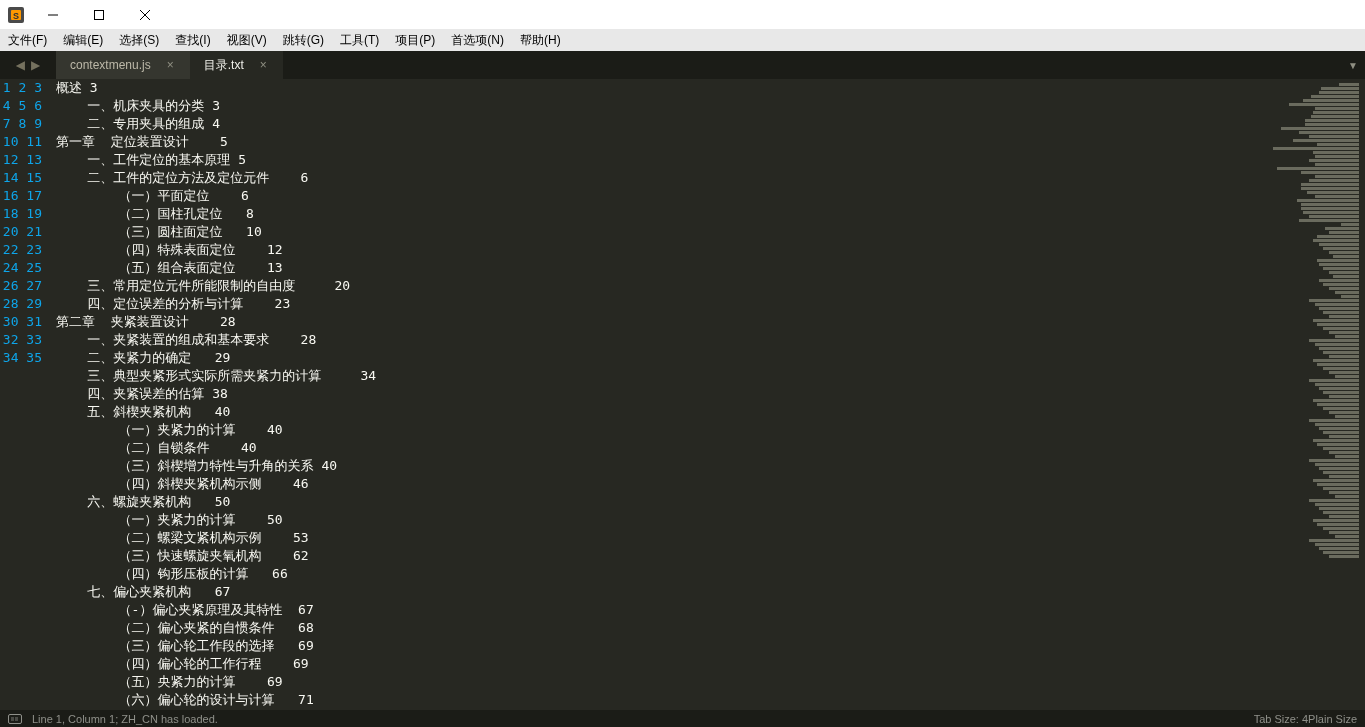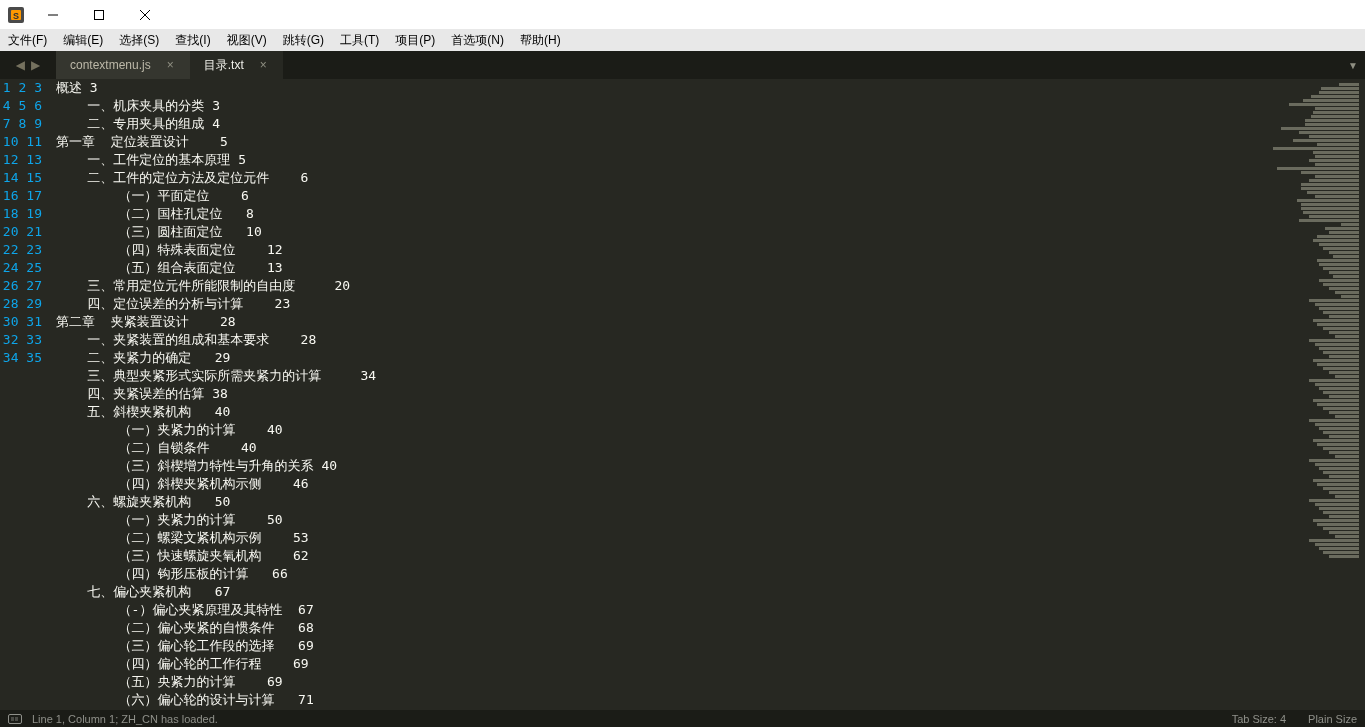--- a/index.html
+++ b/index.html
@@ -31,21 +31,21 @@
 
 
 .minimap { width:140px; background:#272822; position:relative; overflow:hidden; }
 .minimap-content { position:absolute; top:4px; right:6px; width:120px; }
 .mm-line { height:3px; margin-bottom:1px; background:#6a6b5e; }
 
 
 .statusbar { height:17px; background:#1b1c17; color:#8f908a; display:flex; align-items:center; font-size:11px; padding:0 8px; }
 .statusbar .sb-icon { width:14px; height:10px; border:1px solid #8f908a; border-radius:2px; margin-right:10px; position:relative; }
 .statusbar .sb-icon::after { content:""; position:absolute; left:2px; top:2px; width:3px; height:4px; background:#8f908a; box-shadow:4px 0 0 #8f908a; opacity:.4; }
-.status-right { margin-left:auto; display:flex; gap:22px; }
+.status-right { margin-left:auto; display:flex; }
 
 
 .watermark { position:absolute; right:10px; bottom:20px; color:#b8b8b4; font-size:17px; opacity:.55; letter-spacing:.5px; font-family:Arial,sans-serif; pointer-events:none; }
 
 svg { display:block; }
 </style>
 </head>
 <body>
 
 <div class="titlebar">

